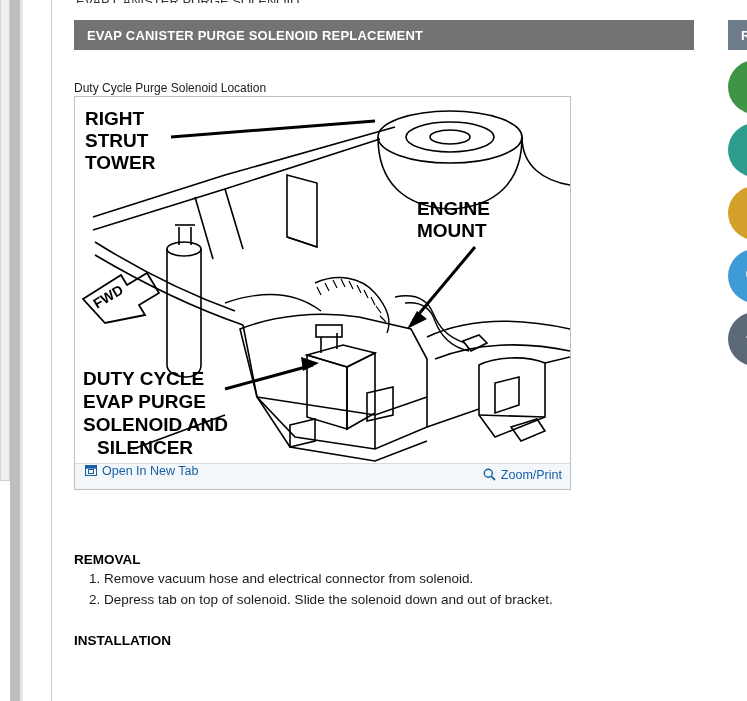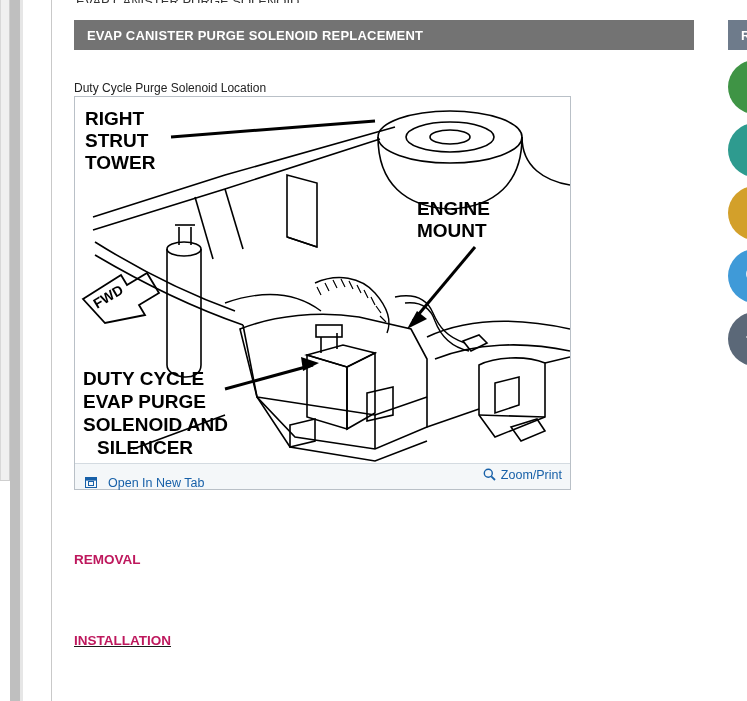--- a/index.html
+++ b/index.html
@@ -129,24 +129,24 @@
   .figure-toolbar {
     position: absolute;
     left: 0; bottom: 0;
     width: 495px; height: 26px;
     background: #f4f7f9;
     border-top: 1px solid #d4dbe1;
     box-sizing: border-box;
   }
   .tb-left {
     position: absolute;
-    left: 9px; top: 12px;
+    left: 9px; top: 0;
     display: flex;
     align-items: center;
-    gap: 10px;
+    gap: 4px;
     cursor: pointer;
   }
   .tb-right {
     position: absolute;
     right: 8px; top: 4px;
     display: flex;
     align-items: center;
     gap: 4px;
     cursor: pointer;
   }
@@ -165,32 +165,32 @@
   .proc {
     position: absolute;
     left: 0px;
     width: 600px;
     font-size: 13.5px;
     color: #1a1a1a;
   }
   .proc-title {
     font-weight: bold;
     font-size: 13.5px;
-    color: #be185d;
+    color: #000000;
     margin: 0 0 2px 0;
   }
   .proc ol {
     margin: 0;
     padding-left: 30px;
   }
   .proc li {
     line-height: 20.5px;
   }
   #removal-block { top: 552px; }
-  #installation-block { top: 633px; text-decoration: underline; }
+  #installation-block { top: 633px; }
 
   
   .right-rail {
     position: absolute;
     left: 711px; top: 0;
     width: 36px; height: 701px;
     background: #ffffff;
     overflow: hidden;
   }
   .rail-header {
@@ -367,20 +367,24 @@
             <line x1="8.3" y1="8.3" x2="12" y2="12" stroke="#1760a8" stroke-width="1.8"></line>
           </svg>
         </span>
         <span class="tb-label">Zoom/Print</span>
       </div>
     </div>
   </div>
 
   <div class="proc" id="removal-block">
     <div class="proc-title">REMOVAL</div>
+    <ol>
+      <li>Remove vacuum hose and electrical connector from solenoid.</li>
+      <li>Depress tab on top of solenoid. Slide the solenoid down and out of bracket.</li>
+    </ol>
   </div>
 
   <div class="proc" id="installation-block">
     <div class="proc-title">INSTALLATION</div>
   </div>
 </div>
 
 <div class="right-rail">
   <div class="rail-header">
     <span>R</span>

